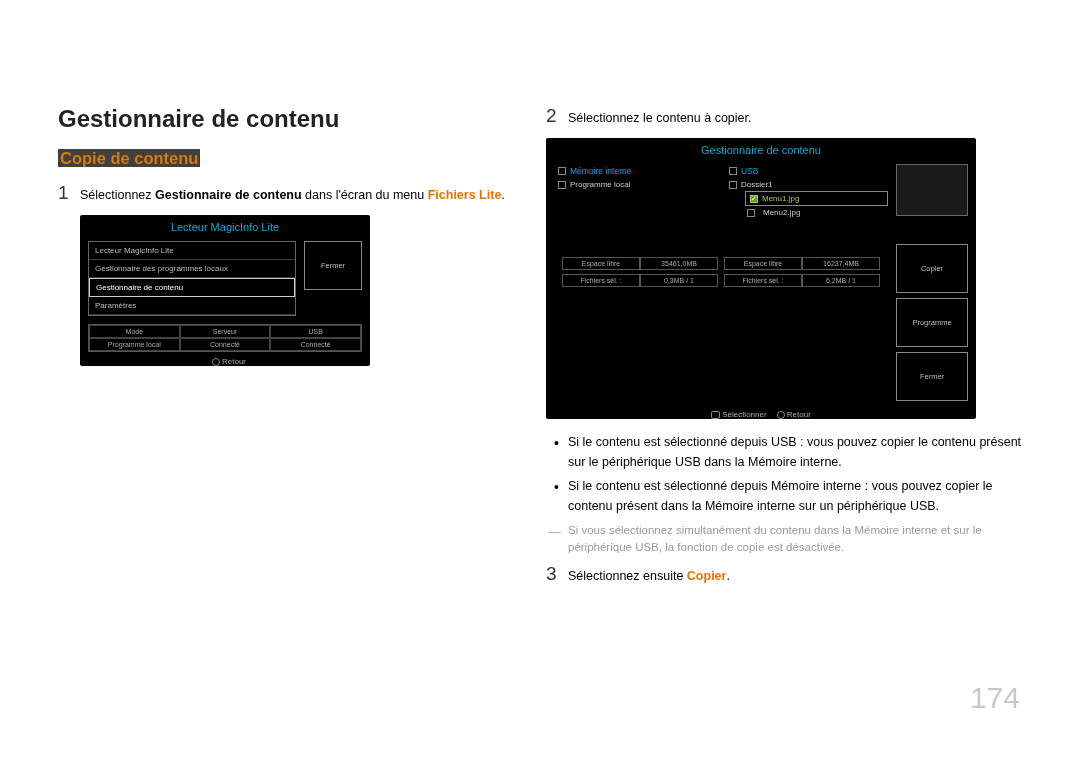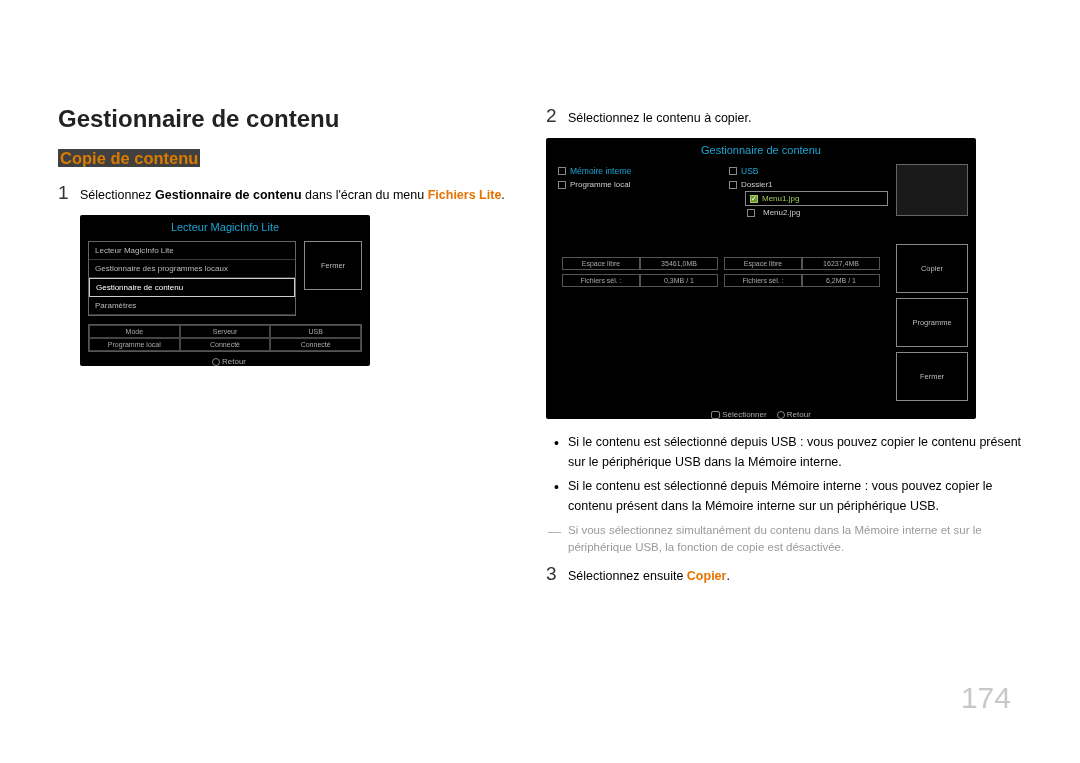--- a/index.html
+++ b/index.html
@@ -242,21 +242,21 @@
     left: 2px;
     top: 0;
     color: #aaa;
     font-size: 13px;
   }
   .note .g { color: #999; }
 
   .pagenum {
     position: absolute;
     bottom: 48px;
-    right: 69px;
+    right: 60px;
     font-size: 30px;
     color: #c8c8c8;
     font-weight: 300;
   }
 </style>
 </head>
 <body>
 
 <div class="page">
   <div class="col col-left">

